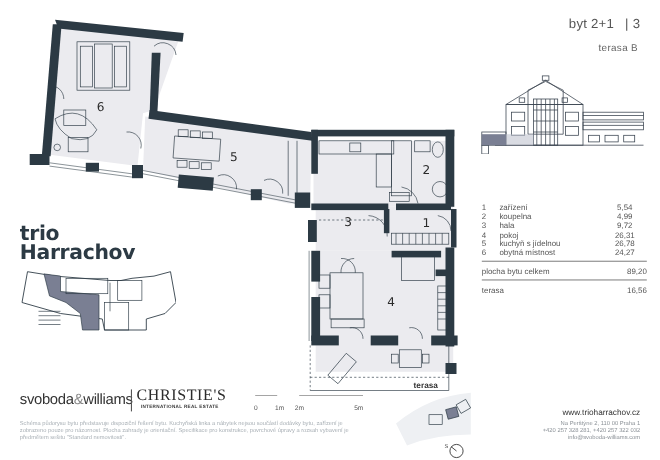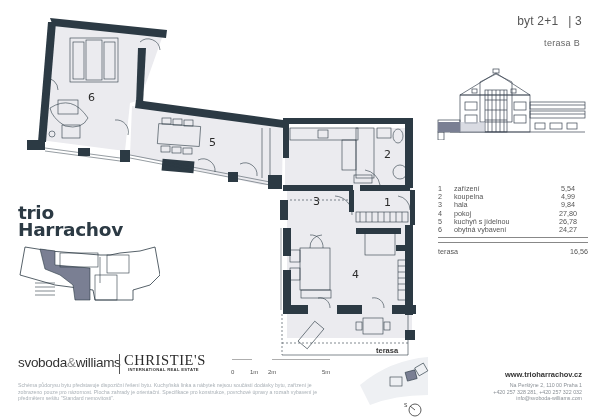--- a/index.html
+++ b/index.html
@@ -19,21 +19,21 @@
   .totals .name{flex:1;}
   .totals .val{width:40px;text-align:right;}
   .logo-sw{left:18px;top:355px;font-family:"Liberation Sans",sans-serif;font-size:13.5px;color:#333;letter-spacing:-0.3px;}
   .logo-sw .amp{color:#888;}
   .logo-div{left:119px;top:354px;width:1px;height:20px;background:#555;}
   .logo-ch{left:124px;top:352px;font-family:"Liberation Serif",serif;font-size:14.5px;color:#2b2b2b;letter-spacing:0.6px;}
   .logo-ch-sub{left:128px;top:367px;font-family:"Liberation Sans",sans-serif;font-size:4.2px;color:#333;letter-spacing:0.3px;font-weight:bold;}
   .disclaimer{left:18px;top:382px;width:310px;font-size:5.2px;line-height:6.7px;color:#a9b0b6;font-family:"Liberation Sans",sans-serif;}
   .scale-labels{top:369px;font-size:6px;color:#555;font-family:"Liberation Sans",sans-serif;}
   .terasa-label{left:376px;top:346px;font-size:7.5px;font-weight:bold;color:#333;font-family:"Liberation Sans",sans-serif;}
-  .web{right:18px;top:370px;font-size:7.5px;font-weight:bold;color:#333;font-family:"Liberation Sans",sans-serif;text-align:right;}
+  .web{right:18px;top:370px;font-size:7.5px;font-weight:normal;color:#333;font-family:"Liberation Sans",sans-serif;text-align:right;}
   .addr{right:18px;top:382px;text-align:right;font-size:5.3px;line-height:6.6px;color:#8a9096;font-family:"Liberation Sans",sans-serif;}
   .room-num{font-family:"DejaVu Sans",sans-serif;font-size:11px;fill:#2b2b2b;}
 </style>
 </head>
 <body>
 
 <div class="abs header-unit">
   <span>byt 2+1</span><span class="sep">| 3</span>
 </div>
 <div class="abs header-building">terasa B</div>
@@ -262,39 +262,43 @@
       <span class="val">5,54</span>
     </div>
   <div class="row">
       <span class="num">2</span>
       <span class="name">koupelna</span>
       <span class="val">4,99</span>
     </div>
   <div class="row">
       <span class="num">3</span>
       <span class="name">hala</span>
-      <span class="val">9,84</span>
+      <span class="val">9,72</span>
     </div>
   <div class="row">
       <span class="num">4</span>
       <span class="name">pokoj</span>
-      <span class="val">27,80</span>
+      <span class="val">26,31</span>
     </div>
   <div class="row">
       <span class="num">5</span>
       <span class="name">kuchyň s jídelnou</span>
       <span class="val">26,78</span>
     </div>
   <div class="row">
       <span class="num">6</span>
-      <span class="name">obytná vybavení</span>
+      <span class="name">obytná místnost</span>
       <span class="val">24,27</span>
     </div>
   <div class="rule"></div>
   <div class="totals">
+    <div class="row">
+        <span class="name">plocha bytu celkem</span>
+        <span class="val">89,20</span>
+      </div>
   </div>
   <div class="rule"></div>
   <div class="totals">
     <div class="row">
         <span class="name">terasa</span>
         <span class="val">16,56</span>
       </div>
   </div>
 </div>
 

